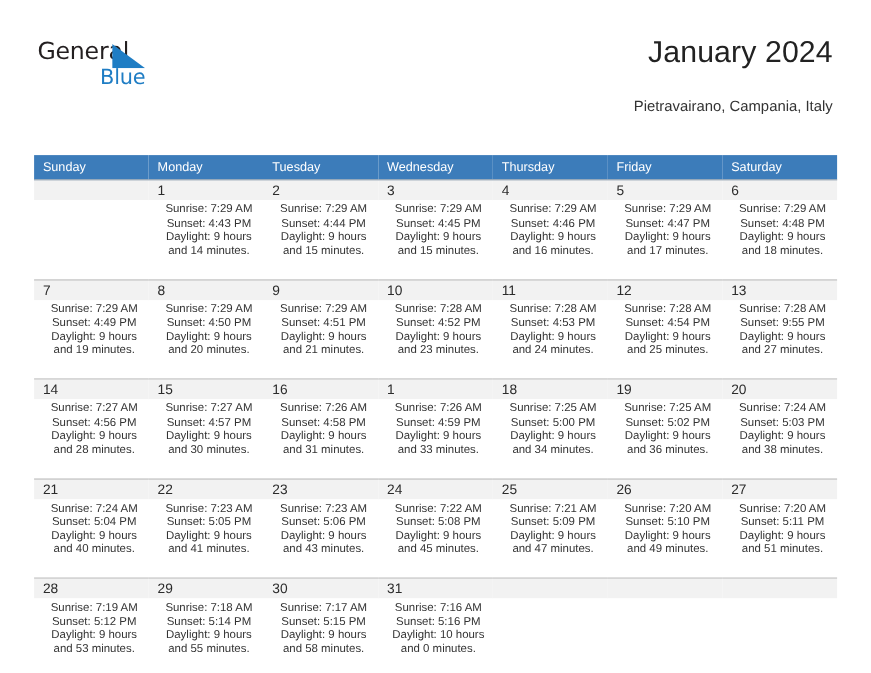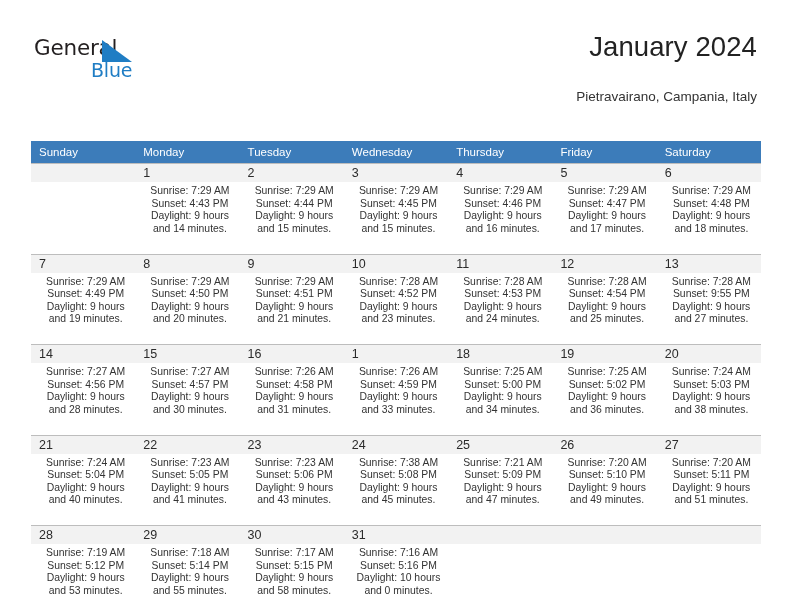--- a/index.html
+++ b/index.html
@@ -368,21 +368,21 @@
             <span class="line">Daylight: 9 hours</span>
             <span class="line">and 41 minutes.</span>
           </td>
           <td>
             <span class="line">Sunrise: 7:23 AM</span>
             <span class="line">Sunset: 5:06 PM</span>
             <span class="line">Daylight: 9 hours</span>
             <span class="line">and 43 minutes.</span>
           </td>
           <td>
-            <span class="line">Sunrise: 7:38 AM</span>
+            <span class="line">Sunrise: 7:22 AM</span>
             <span class="line">Sunset: 5:08 PM</span>
             <span class="line">Daylight: 9 hours</span>
             <span class="line">and 45 minutes.</span>
           </td>
           <td>
             <span class="line">Sunrise: 7:21 AM</span>
             <span class="line">Sunset: 5:09 PM</span>
             <span class="line">Daylight: 9 hours</span>
             <span class="line">and 47 minutes.</span>
           </td>

